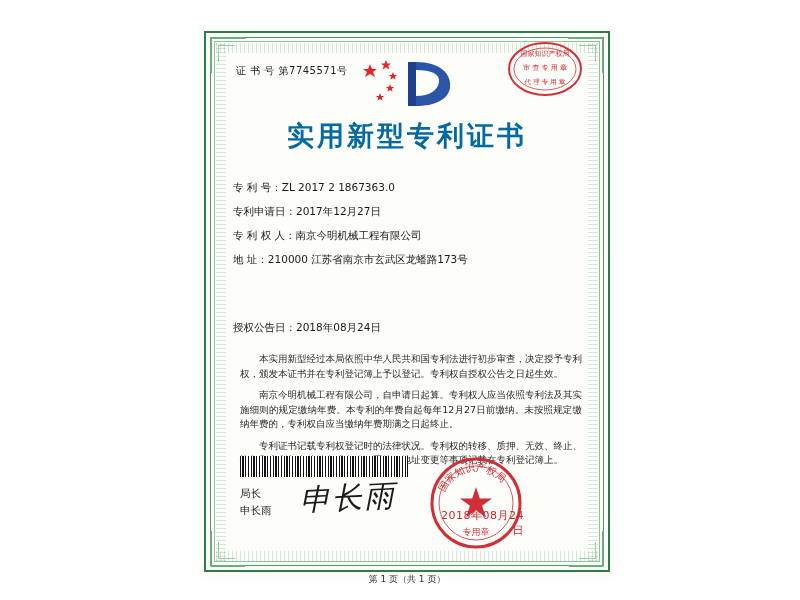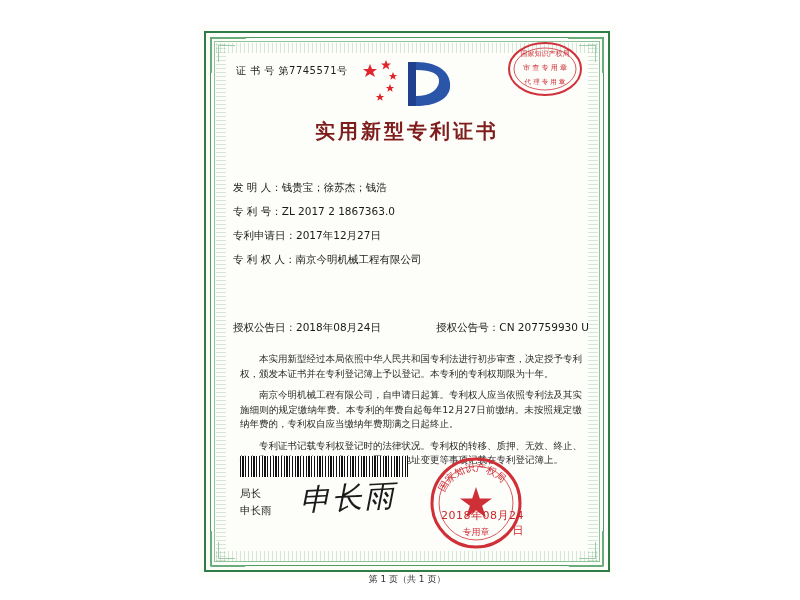--- a/index.html
+++ b/index.html
@@ -152,24 +152,24 @@
     height: 58px;
   }
 
   
   .title {
     position: absolute;
     left: 198px;
     top: 118px;
     width: 418px;
     text-align: center;
-    font-size: 20px;
+    font-size: 27px;
     font-weight: bold;
     letter-spacing: 3px;
-    color: #7f1d1d;
+    color: #0369a1;
     font-family: "DejaVu Sans", sans-serif;
   }
 
   
   .fields {
     position: absolute;
     left: 233px;
     top: 175px;
     width: 356px;
   }
@@ -327,40 +327,39 @@
     <ellipse cx="40" cy="29" rx="31" ry="21" fill="none" stroke="#d0313a" stroke-width="0.8"></ellipse>
     <text x="40" y="16" font-size="7" fill="#d0313a" text-anchor="middle" font-family="DejaVu Sans, sans-serif">国家知识产权局</text>
     <text x="40" y="30" font-size="7" fill="#d0313a" text-anchor="middle" font-family="DejaVu Sans, sans-serif">审 查 专 用 章</text>
     <text x="40" y="44" font-size="6.5" fill="#d0313a" text-anchor="middle" font-family="DejaVu Sans, sans-serif">代 理 专 用 章</text>
   </svg>
 
   <div class="title">实用新型专利证书</div>
 
   <div class="fields">
     <div class="field-row">
-      <span class="field-label">发 明 人：</span><span class="field-value">钱贵宝；徐苏杰；钱浩</span>
-    </div>
-    <div class="field-row">
       <span class="field-label">专 利 号：</span><span class="field-value">ZL 2017 2 1867363.0</span>
     </div>
     <div class="field-row">
       <span class="field-label">专利申请日：</span><span class="field-value">2017年12月27日</span>
     </div>
     <div class="field-row">
       <span class="field-label">专 利 权 人：</span><span class="field-value">南京今明机械工程有限公司</span>
     </div>
+    <div class="field-row">
+      <span class="field-label">地          址：</span><span class="field-value">210000  江苏省南京市玄武区龙蟠路173号</span>
+    </div>
   </div>
 
   <div class="grant-row">
     <span>授权公告日：2018年08月24日</span>
-    <span>授权公告号：CN 207759930 U</span>
   </div>
 
   <div class="body-text">
-    <p>本实用新型经过本局依照中华人民共和国专利法进行初步审查，决定授予专利权，颁发本证书并在专利登记簿上予以登记。本专利的专利权期限为十年。</p>
+    <p>本实用新型经过本局依照中华人民共和国专利法进行初步审查，决定授予专利权，颁发本证书并在专利登记簿上予以登记。专利权自授权公告之日起生效。</p>
     <p>南京今明机械工程有限公司，自申请日起算。专利权人应当依照专利法及其实施细则的规定缴纳年费。本专利的年费自起每年12月27日前缴纳。未按照规定缴纳年费的，专利权自应当缴纳年费期满之日起终止。</p>
     <p>专利证书记载专利权登记时的法律状况。专利权的转移、质押、无效、终止、恢复和专利权人的姓名或名称、国籍、地址变更等事项记载在专利登记簿上。</p>
   </div>
 
   <div class="barcode"></div>
 
   <div class="director">
     <div>局长</div>
     <div>申长雨</div>
   </div>

